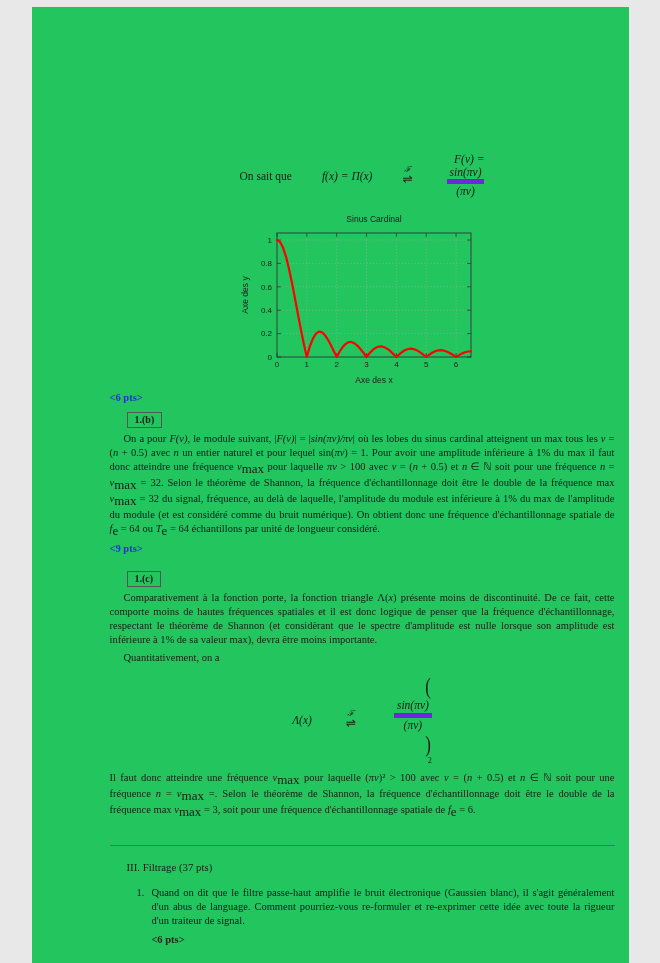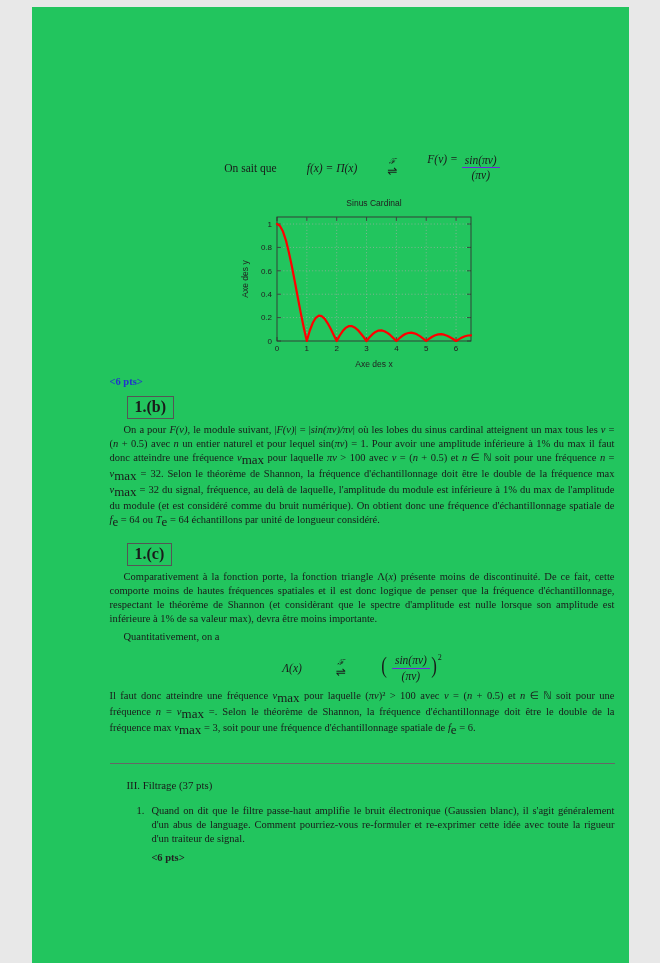--- a/index.html
+++ b/index.html
@@ -7,38 +7,38 @@
         font-family:"Liberation Serif",serif;color:#1a1a1a;overflow:hidden;}
   .column{position:absolute;left:78px;top:146px;width:505px;}
 
   
   .formula-row{display:flex;justify-content:center;align-items:center;gap:30px;font-size:11.5px;}
   .math-i{font-style:italic;}
   .rel{display:inline-flex;flex-direction:column;align-items:center;line-height:1;}
   .rel-top{font-size:8px;font-style:italic;margin-bottom:-1px;}
   .rel-op{font-size:12px;}
   .frac{display:inline-flex;flex-direction:column;align-items:center;vertical-align:middle;line-height:1.25;margin-left:4px;}
-  .frac .num{border-bottom:1px solid #6d28d9;padding:0 3px;}
-  .mgroup{display:inline-flex;align-items:flex-start;}
+  .frac .num{border-bottom:5px solid #6d28d9;padding:0 3px;}
+  .mgroup{display:inline-flex;align-items:flex-end;flex-direction:column;}
 
   
   .chart-wrap{display:flex;justify-content:center;margin-top:12px;}
   .grid{stroke:#aaaaaa;stroke-width:0.7;stroke-dasharray:1,2.2;}
   .pborder{fill:none;stroke:#333;stroke-width:0.9;}
   .tick{stroke:#333;stroke-width:0.8;}
   .xt,.yt{font-family:"Liberation Sans",sans-serif;font-size:8px;fill:#222;}
   .ct{font-family:"Liberation Sans",sans-serif;font-size:8.5px;fill:#222;}
 
   
   .pts{font-weight:bold;color:#2233cc;font-size:10.5px;margin-top:5px;}
   .pts.dark{color:#222;margin-left:0;}
 
   
   .boxlabel{display:inline-block;border:1px solid #555;padding:1px 7px 2px 7px;
-            font-weight:bold;font-size:16px;margin-left:17px;margin-top:9px;}
+            font-weight:bold;font-size:10px;margin-left:17px;margin-top:9px;}
 
   
   p.body{font-size:10.5px;line-height:14px;text-align:justify;margin:4px 0 0 0;text-indent:14px;}
   p.body.noindent{text-indent:0;}
   p.body i{}
   sub{font-size:13px;}
 
   
   .formula2{display:flex;justify-content:center;align-items:center;gap:34px;font-size:11.5px;margin:9px 0 6px 0;}
   .bigparen{font-size:24px;font-weight:400;display:inline-block;transform:scaleX(0.7);line-height:1;font-style:normal;}
@@ -131,20 +131,21 @@
           <text class="ct" x="137" y="11" text-anchor="middle">Sinus Cardinal</text>
           <text class="ct" x="137" y="172" text-anchor="middle">Axe des x</text>
           <text class="ct" x="11" y="84" text-anchor="middle" transform="rotate(-90 11 84)">Axe des y</text>
         </svg>
     </div>
 
     <div class="pts">&lt;6 pts&gt;</div>
 
     <div><span class="boxlabel">1.(b)</span></div>
     <p class="body">On a pour <i>F(ν)</i>, le module suivant, |<i>F(ν)</i>| = |<i>sin(πν)/πν</i>| où les lobes du sinus cardinal atteignent un max tous les <i>ν</i> = (<i>n</i> + 0.5) avec <i>n</i> un entier naturel et pour lequel sin(<i>πν</i>) = 1. Pour avoir une amplitude inférieure à 1% du max il faut donc atteindre une fréquence <i>ν</i><sub>max</sub> pour laquelle <i>πν</i> &gt; 100 avec <i>ν</i> = (<i>n</i> + 0.5) et <i>n</i> ∈ ℕ soit pour une fréquence <i>n</i> = <i>ν</i><sub>max</sub> = 32. Selon le théorème de Shannon, la fréquence d'échantillonnage doit être le double de la fréquence max <i>ν</i><sub>max</sub> = 32 du signal, fréquence, au delà de laquelle, l'amplitude du module est inférieure à 1% du max de l'amplitude du module (et est considéré comme du bruit numérique). On obtient donc une fréquence d'échantillonnage spatiale de <i>f</i><sub>e</sub> = 64 ou <i>T</i><sub>e</sub> = 64 échantillons par unité de longueur considéré.</p>
+    <div class="pts">&lt;9 pts&gt;</div>
 
     <div style="margin-top:14px;"><span class="boxlabel" style="margin-top:0;">1.(c)</span></div>
     <p class="body">Comparativement à la fonction porte, la fonction triangle Λ(<i>x</i>) présente moins de discontinuité. De ce fait, cette comporte moins de hautes fréquences spatiales et il est donc logique de penser que la fréquence d'échantillonnage, respectant le théorème de Shannon (et considèrant que le spectre d'amplitude est nulle lorsque son amplitude est inférieure à 1% de sa valeur max), devra être moins importante.</p>
     <p class="body">Quantitativement, on a</p>
 
     <div class="formula2">
       <span class="math-i">Λ(x)</span>
       <span class="rel">
         <span class="rel-top">ℱ</span>
         <span class="rel-op">⇌</span>

